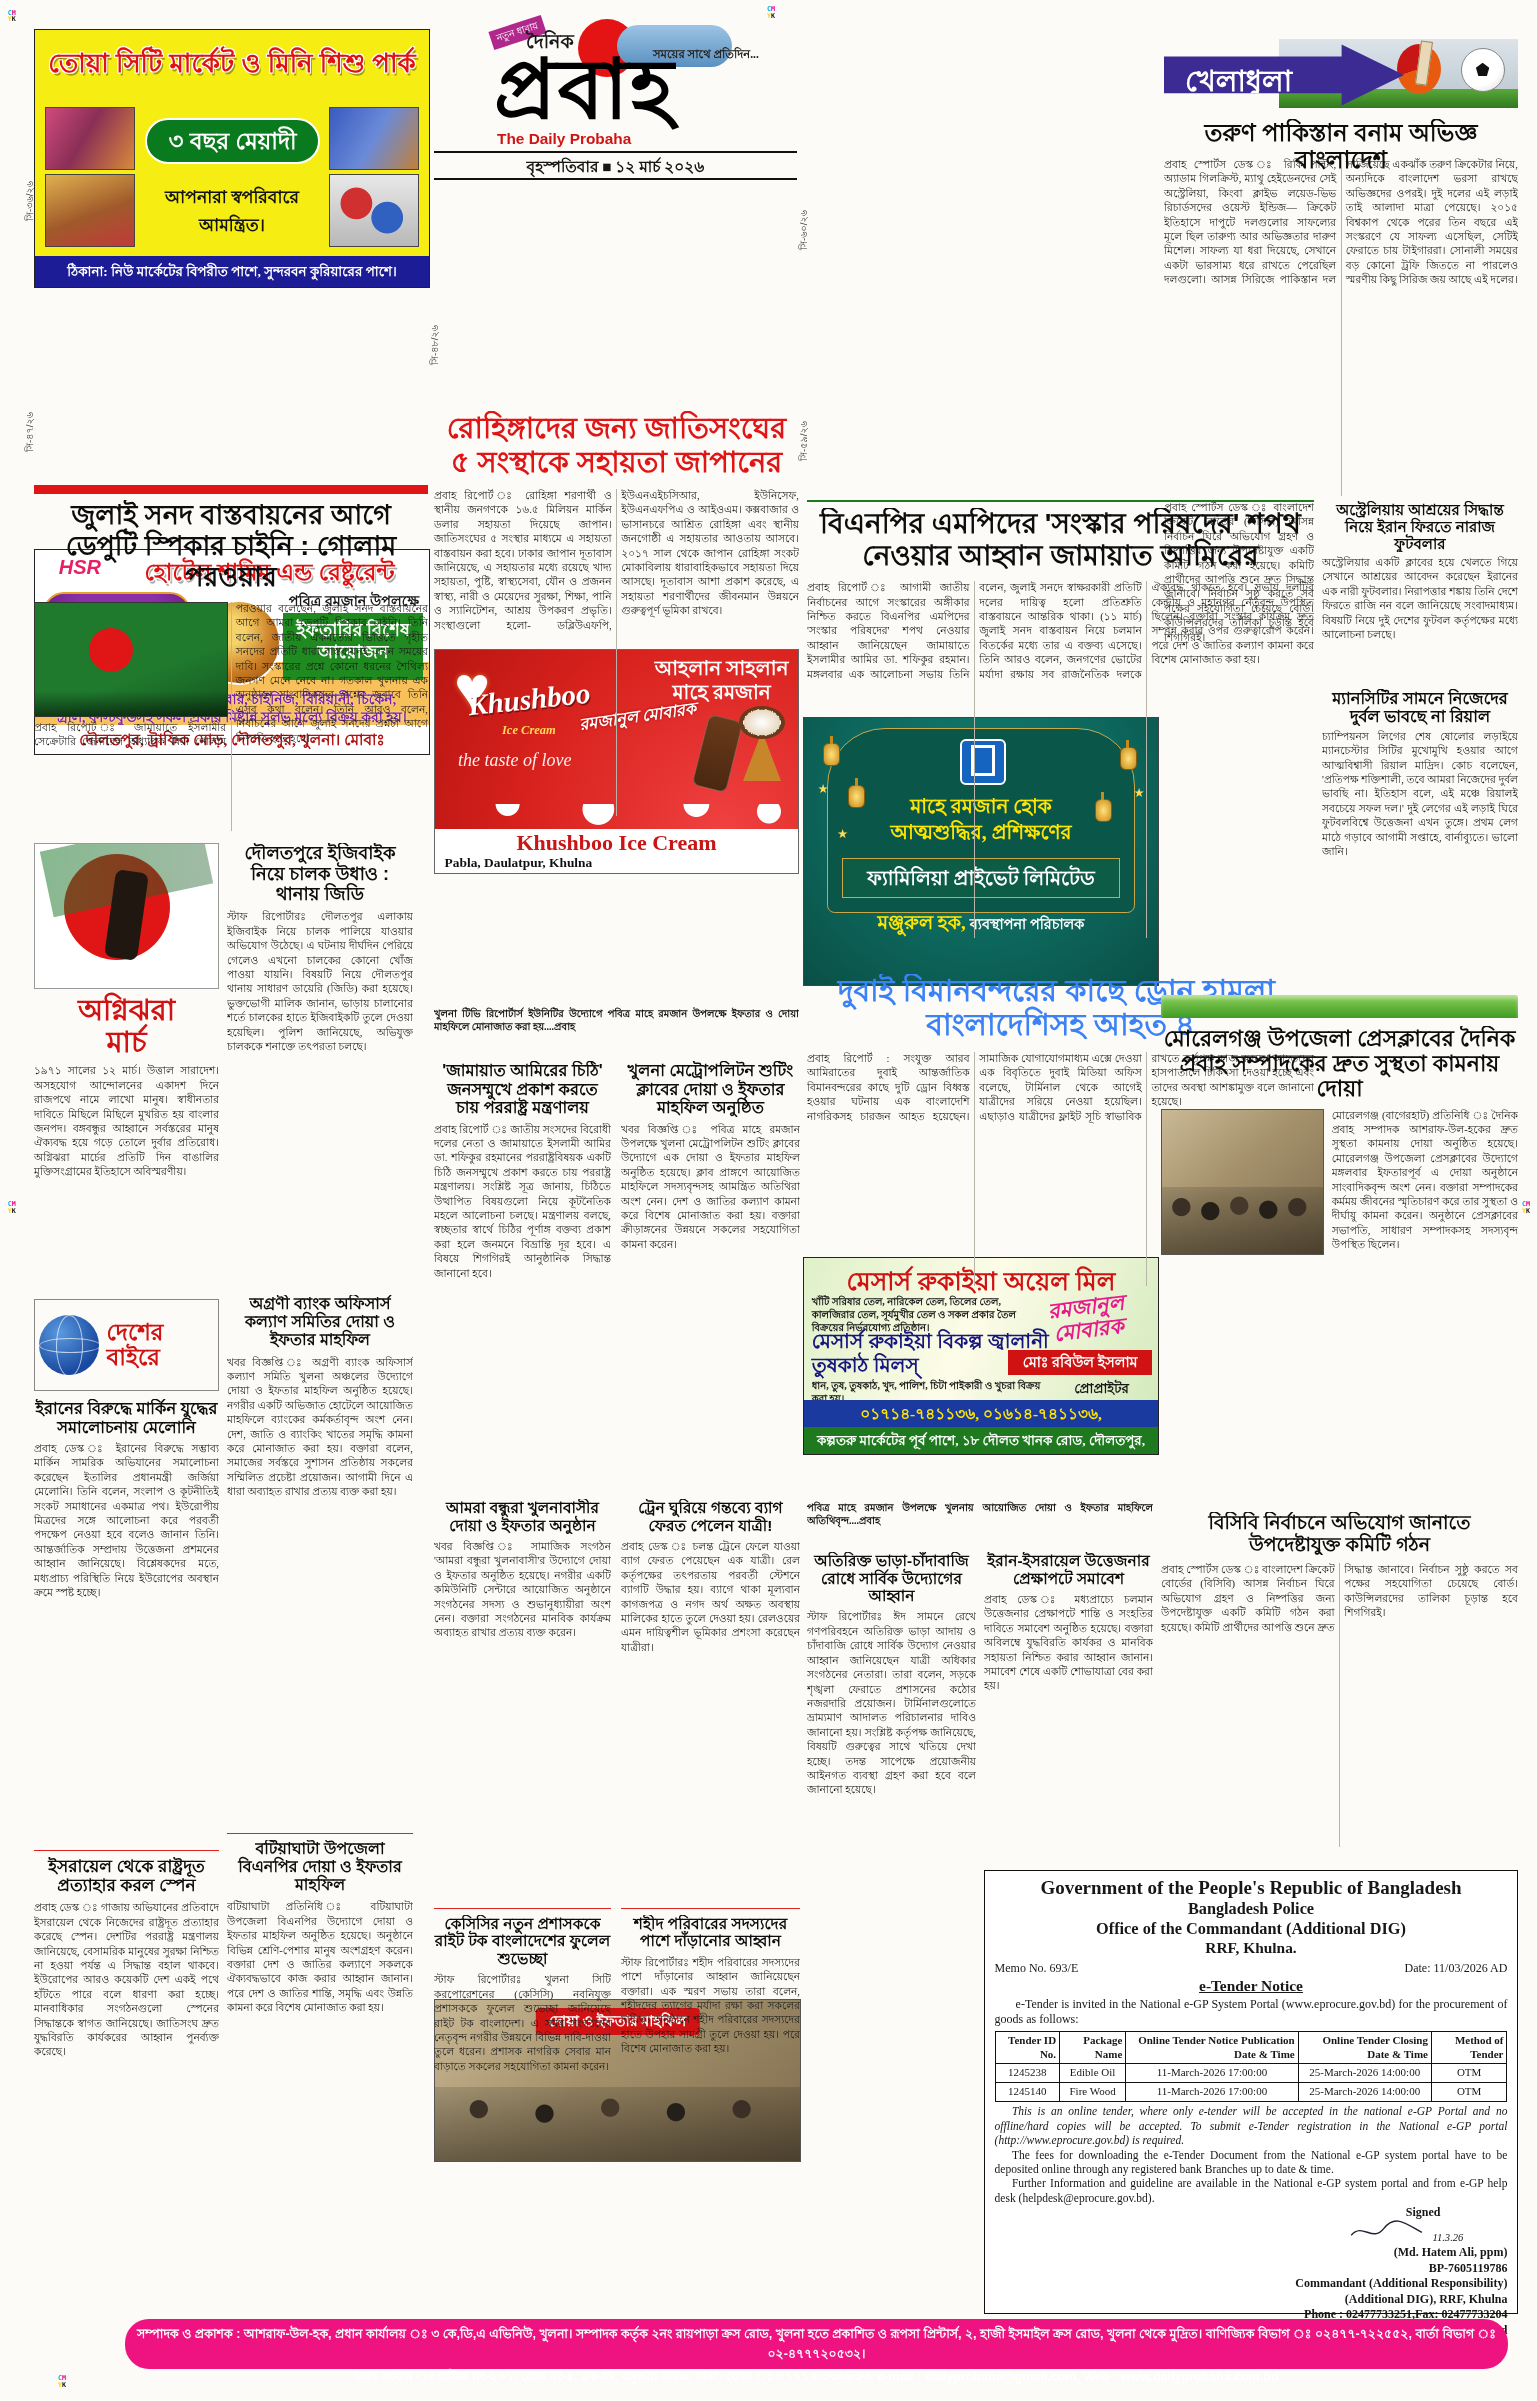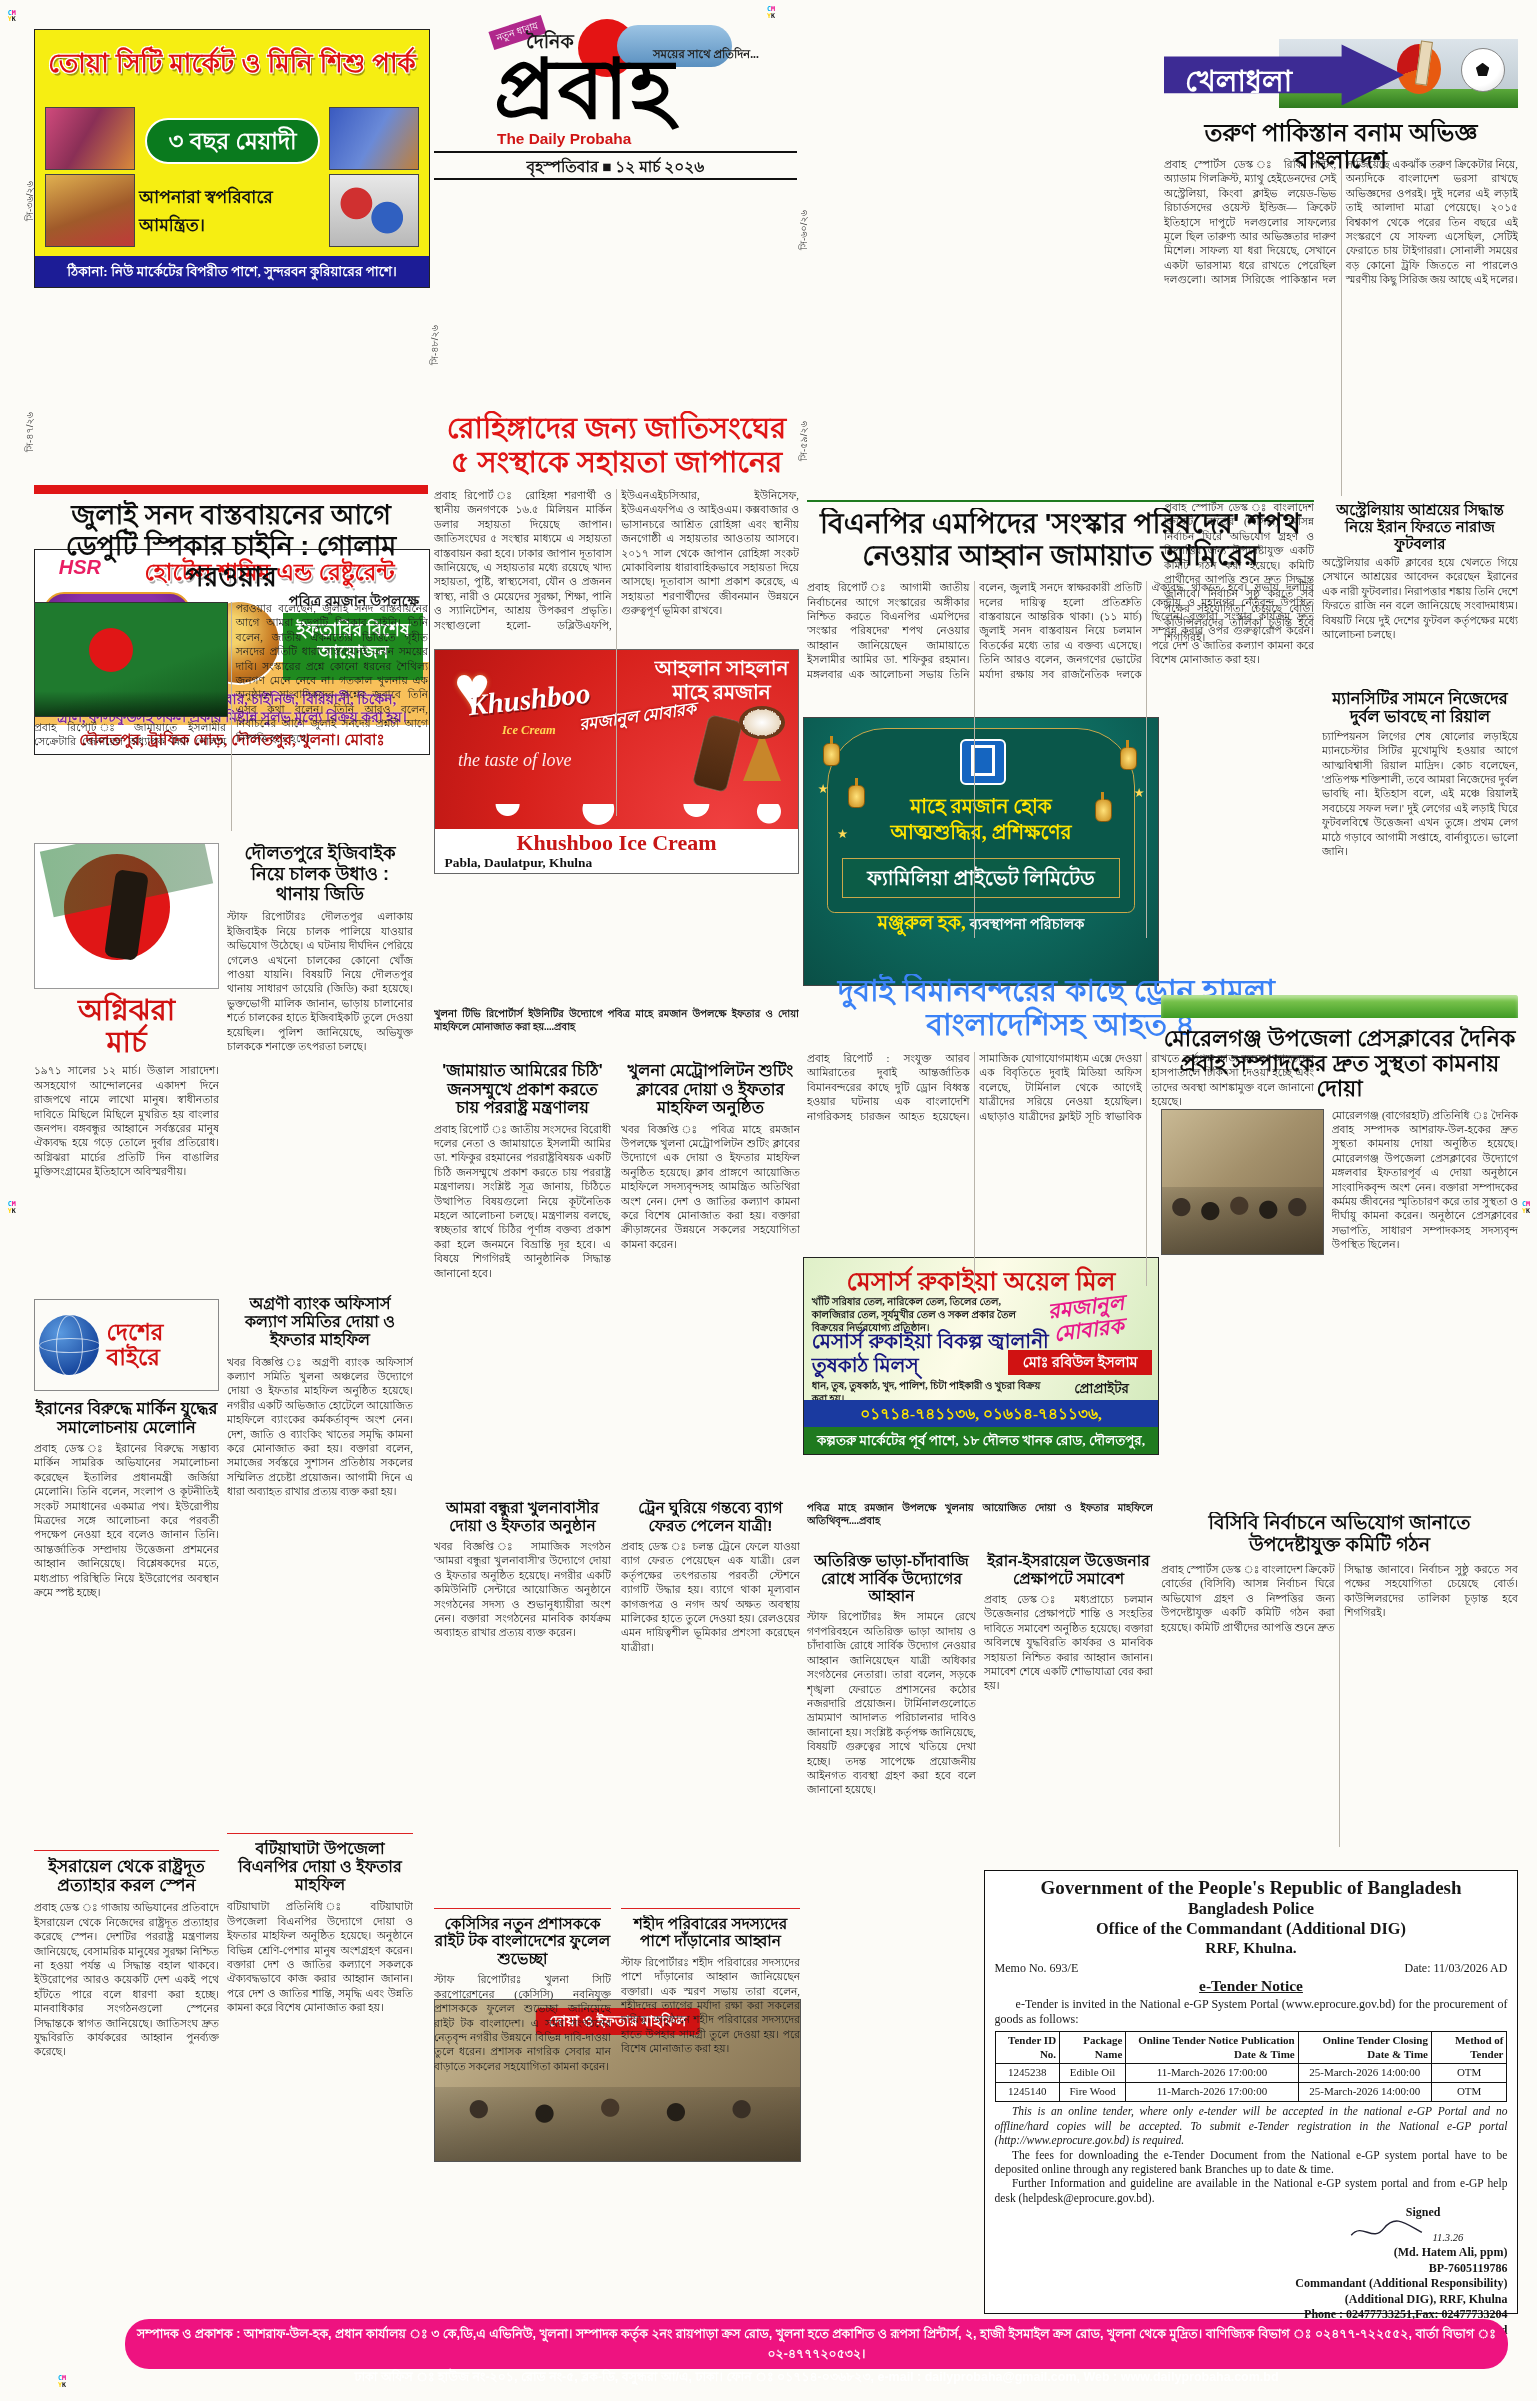--- a/index.html
+++ b/index.html
@@ -54,21 +54,21 @@
   <div class="abs vcode" style="left:797px;top:250px;">সি-৬০/২৬</div>
   <div class="abs vcode" style="left:797px;top:461px;">সি-৫৯/২৬</div>
 
   <div class="abs ad" style="left:34px;top:29px;width:394px;height:257px;background:#f6ee12;">
     <div class="outline-red" style="font-size:26px;font-weight:900;text-align:center;margin-top:13.4px;font-family:'Liberation Sans',sans-serif;">তোয়া সিটি মার্কেট ও মিনি শিশু পার্ক</div>
     <div class="abs" style="left:9.6px;top:77px;width:88px;height:61px;background:linear-gradient(120deg,#d04a7c,#8a2f56 45%,#d98a3a);border:1px solid #444;"></div>
     <div class="abs" style="left:9.6px;top:144px;width:88px;height:71px;background:linear-gradient(160deg,#e0b050,#a05a2a 55%,#c03a3a);border:1px solid #444;"></div>
     <div class="abs" style="right:9.6px;top:77px;width:88px;height:61px;background:linear-gradient(120deg,#3a5ac0,#6a8ad8 50%,#c0803a);border:1px solid #444;"></div>
     <div class="abs" style="right:9.6px;top:144px;width:88px;height:71px;background:radial-gradient(circle at 30% 40%,#d03030 15.4px,transparent 16.3px),radial-gradient(circle at 65% 60%,#3060c0 15.4px,transparent 16.3px),linear-gradient(#e8e8e8,#b8b8b8);border:1px solid #444;"></div>
     <div class="pill abs" style="left:110px;top:88px;width:171px;height:42px;line-height:42px;font-size:23px;font-family:'Liberation Sans',sans-serif;">৩ বছর মেয়াদী</div>
-    <div class="abs" style="left:104px;top:154px;width:186px;font-weight:800;font-size:17.3px;color:#141414;">আপনারা স্বপরিবারে আমন্ত্রিত।</div>
+    <div class="abs" style="left:104px;top:154px;width:186px;text-align:center;font-weight:800;font-size:17.3px;color:#141414;">আপনারা স্বপরিবারে আমন্ত্রিত।</div>
     <div class="strip" style="bottom:0;height:31px;line-height:31px;background:#1c1c96;color:#fff;font-size:13.4px;">ঠিকানা: নিউ মার্কেটের বিপরীত পাশে, সুন্দরবন কুরিয়ারের পাশে।</div>
   </div>
 
   <div class="abs ad" style="left:34px;top:290px;width:394px;height:204px;background:linear-gradient(#fff 0 55%,#f8c05a 55% 100%);">
     <div class="abs" style="left:7.7px;top:5.8px;font-family:'Liberation Sans',sans-serif;font-size:20px;font-weight:900;font-style:italic;margin-left:16px;"><span style="color:#e91e63">HSR</span></div>
     <div class="abs outline-red" style="left:81px;top:3.8px;width:307px;font-size:23px;font-weight:900;text-align:center;font-family:'Liberation Sans',sans-serif;">হোটেল শামিম এন্ড রেষ্টুরেন্ট</div>
     <div class="abs" style="left:7.7px;top:42px;width:144px;height:94px;background:radial-gradient(circle at 50% 45%,#8a2fa8 60%,#6a1f86 100%);border-radius:21px;border:2.9px solid #e8a02a;color:#fff;text-align:center;padding-top:5.8px;">
       <div style="font-size:9.6px;color:#ffd957;">আহলান সাহলান মাহে রমজান</div>
       <div style="font-size:23px;font-weight:800;font-style:italic;line-height:1.15;margin-top:3.8px;">রমজানুল মোবারক</div>
     </div>

